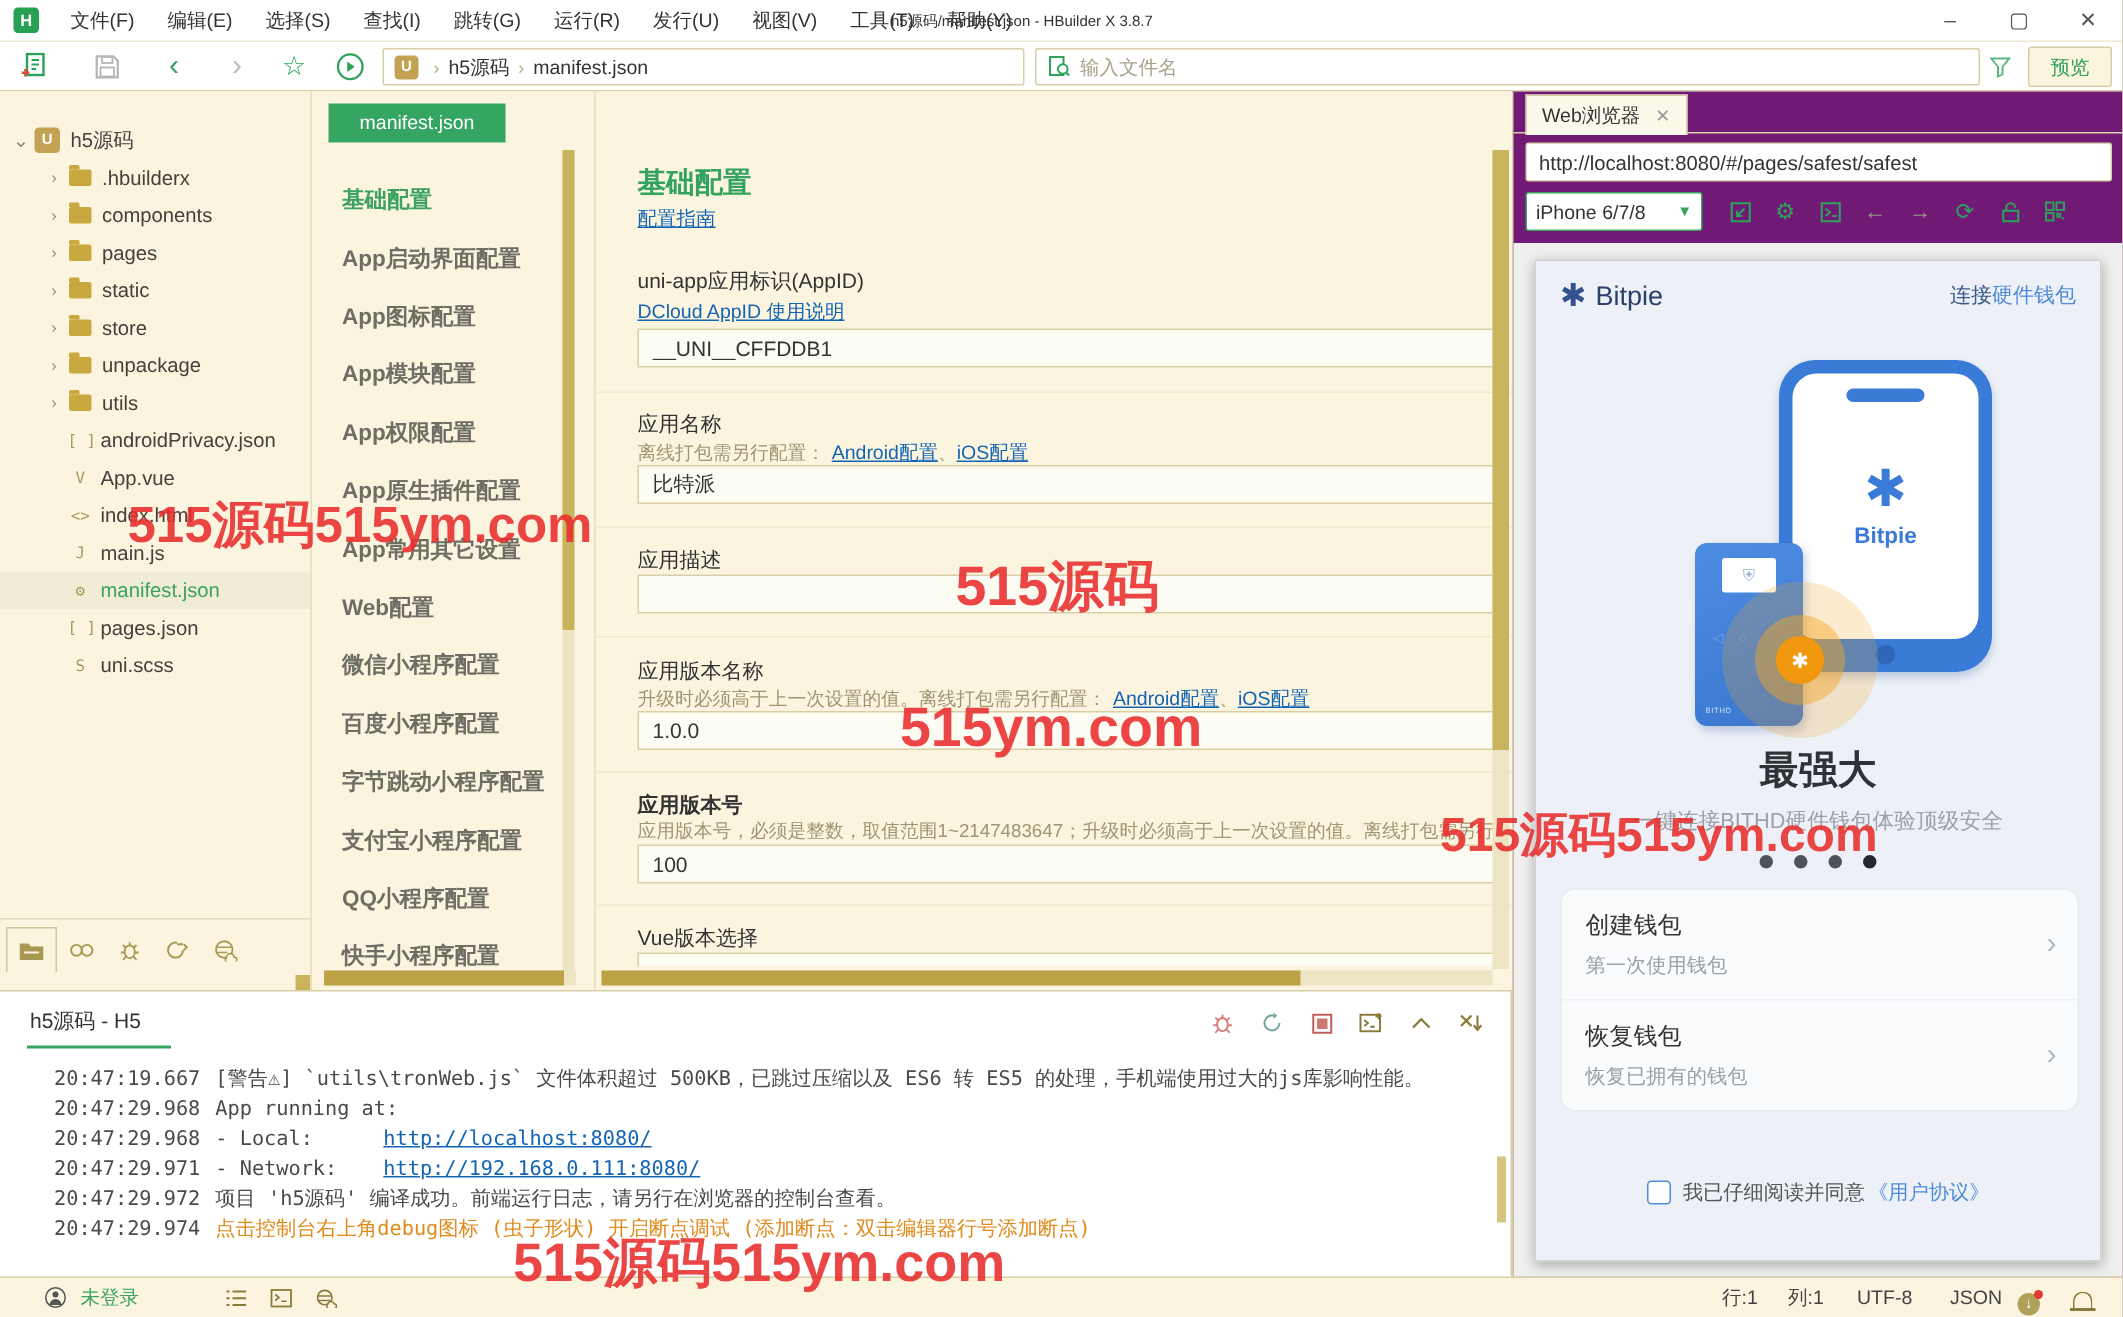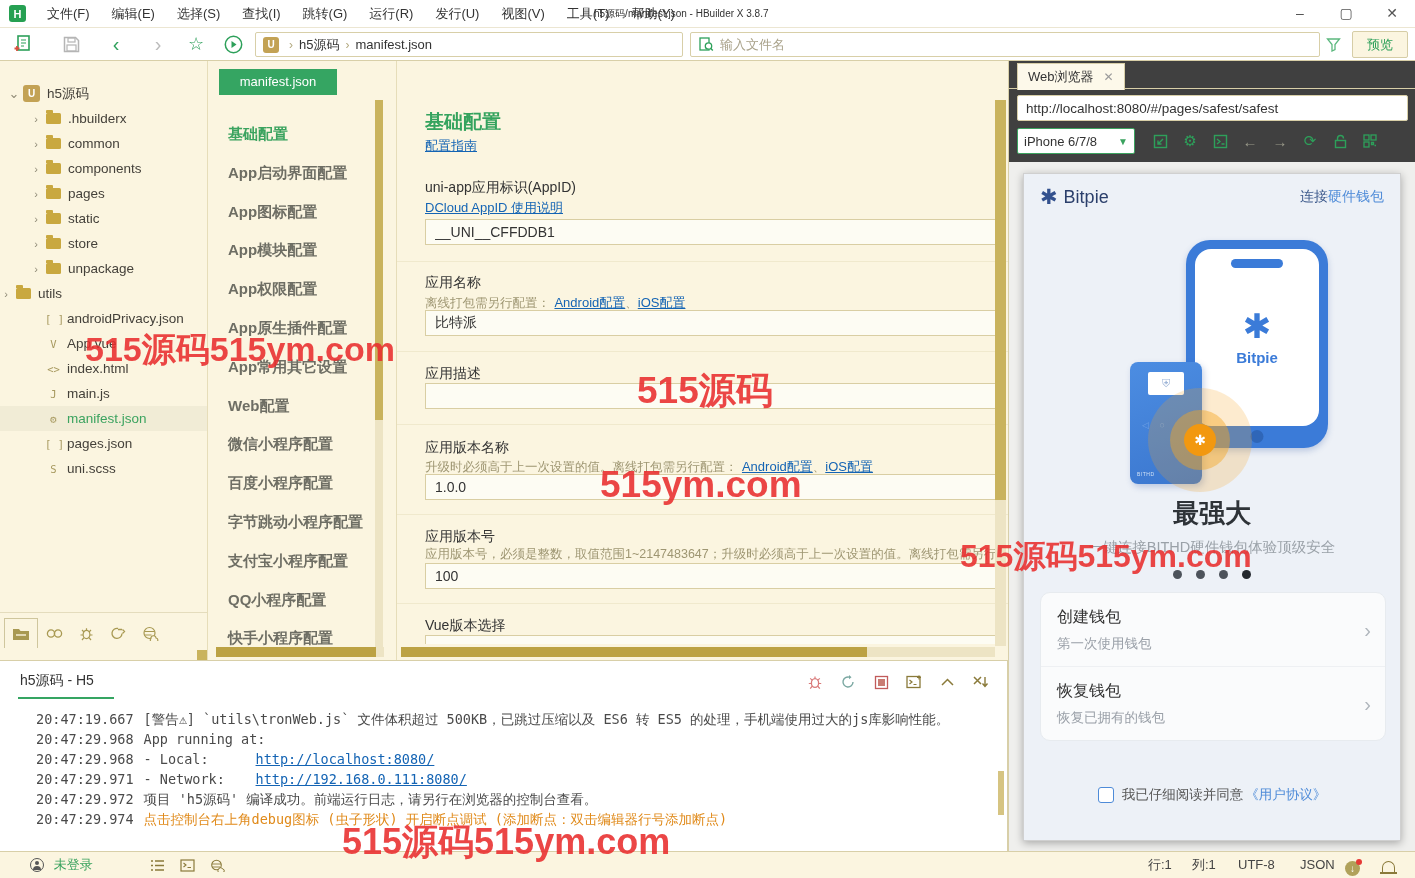--- a/index.html
+++ b/index.html
@@ -61,21 +61,21 @@
   .formp{position:absolute;left:396px;top:61px;width:612px;height:599px;background:#FBF5E0;border-left:1px solid #e6ddb9;overflow:hidden;}
   .f-h1{position:absolute;left:28px;top:48px;font-size:19px;font-weight:bold;color:#34A35E;}
   .f-link{color:#1464B4;text-decoration:underline;font-size:13px;cursor:pointer;}
   .f-label{font-size:14px;color:#333;}
   .f-note{font-size:12.5px;color:#9e9672;}
   .f-input{position:absolute;left:28px;width:578px;height:26px;background:#FDFCF3;border:1px solid #D9CEA3;font-size:14px;color:#333;padding:0 9px;font-family:"Liberation Sans",sans-serif;outline:none;}
   .f-sep{position:absolute;left:0;width:100%;height:1px;background:#f0e9cd;}
   .abs{position:absolute;}
 
   
-  .browser{position:absolute;left:1008px;top:61px;width:407px;height:790px;background:#404040;border-left:1px solid #d8cfa8;}
+  .browser{position:absolute;left:1008px;top:61px;width:407px;height:790px;background:#701a75;border-left:1px solid #d8cfa8;}
   .b-tabbar{position:absolute;left:0;top:0;width:100%;height:28px;border-bottom:1px solid #d8cfa8;}
   .b-tab{position:absolute;left:8px;top:2px;height:27px;background:#FDF9EA;border:1px solid #d8cfa8;border-bottom:none;display:flex;align-items:center;padding:0 10px;font-size:13px;color:#333;z-index:2;}
   .b-close{margin-left:10px;color:#999;font-size:12px;}
   .b-url{position:absolute;left:8px;top:34px;width:391px;height:26px;background:#fff;border:1px solid #d8cfa8;border-radius:2px;font-size:13.5px;color:#333;padding:0 8px;font-family:"Liberation Sans",sans-serif;outline:none;}
   .b-devrow{position:absolute;left:8px;top:66px;width:391px;height:28px;display:flex;align-items:center;}
   .b-select{width:118px;height:26px;border:1px solid #3BA35F;border-radius:2px;background:#fff;display:flex;align-items:center;font-size:13px;color:#333;padding:0 6px;}
   .b-caret{margin-left:auto;color:#3BA35F;font-size:10px;}
   .b-ic{width:30px;text-align:center;font-size:15px;}
   .green{color:#2DA05A;} .gray{color:#9a9a8a;}
   .preview{position:absolute;left:0;top:101px;width:407px;height:689px;background:#EFEFED;}
@@ -238,25 +238,20 @@
         <span class="fname">h5源码</span>
       </div>
       <div class="trow" style="padding-left:30px;">
           <span class="chev right"></span>
           <span class="folder-ic"></span>
           <span class="fname">.hbuilderx</span>
         </div>
       <div class="trow" style="padding-left:30px;">
           <span class="chev right"></span>
           <span class="folder-ic"></span>
-          <span class="fname">common</span>
-        </div>
-      <div class="trow" style="padding-left:30px;">
-          <span class="chev right"></span>
-          <span class="folder-ic"></span>
           <span class="fname">components</span>
         </div>
       <div class="trow" style="padding-left:30px;">
           <span class="chev right"></span>
           <span class="folder-ic"></span>
           <span class="fname">pages</span>
         </div>
       <div class="trow" style="padding-left:30px;">
           <span class="chev right"></span>
           <span class="folder-ic"></span>
@@ -265,21 +260,21 @@
       <div class="trow" style="padding-left:30px;">
           <span class="chev right"></span>
           <span class="folder-ic"></span>
           <span class="fname">store</span>
         </div>
       <div class="trow" style="padding-left:30px;">
           <span class="chev right"></span>
           <span class="folder-ic"></span>
           <span class="fname">unpackage</span>
         </div>
-      <div class="trow" style="text-align:center;">
+      <div class="trow" style="padding-left:30px;text-align:center;">
           <span class="chev right"></span>
           <span class="folder-ic"></span>
           <span class="fname">utils</span>
         </div>
       <div class="trow" style="padding-left:42px;">
           <span class="badge">[ ]</span>
           <span class="fname">androidPrivacy.json</span>
         </div>
       <div class="trow" style="padding-left:42px;">
           <span class="badge">V</span>
@@ -395,21 +390,21 @@
 
     <div class="f-label abs" style="left:28px;top:378px;">应用版本名称</div>
     <div class="abs" style="left:28px;top:396px;white-space:nowrap;">
       <span class="f-note">升级时必须高于上一次设置的值。离线打包需另行配置：</span>
       <a class="f-link">Android配置</a><span class="f-note">、</span><a class="f-link">iOS配置</a>
     </div>
     <input class="f-input" style="top: 413px;" value="1.0.0">
 
     <div class="f-sep" style="top:453px;"></div>
 
-    <div class="f-label abs" style="left:28px;top:467px;">应用版本号</div>
+    <div class="f-label abs" style="left:28px;top:467px;font-weight:bold;">应用版本号</div>
     <div class="f-note abs" style="left:28px;top:485px;width:578px;white-space:nowrap;overflow:hidden;">应用版本号，必须是整数，取值范围1~2147483647；升级时必须高于上一次设置的值。离线打包需另行配置</div>
     <input class="f-input" style="top: 502px;" value="100">
 
     <div class="f-sep" style="top:542px;"></div>
 
     <div class="f-label abs" style="left:28px;top:556px;">Vue版本选择</div>
     <div class="abs" style="left:28px;top:574px;width:578px;height:9px;background:#FDFCF3;border:1px solid #D9CEA3;border-bottom:none;"></div>
 
     <div class="vscroll" style="right:2px;top:39px;width:11px;height:546px;">
       <div class="vthumb" style="top:0;height:400px;"></div>

